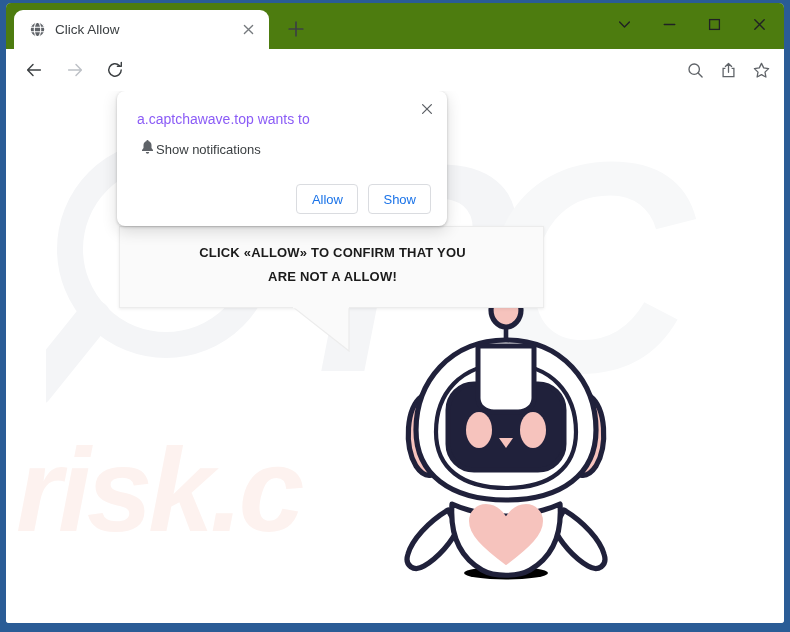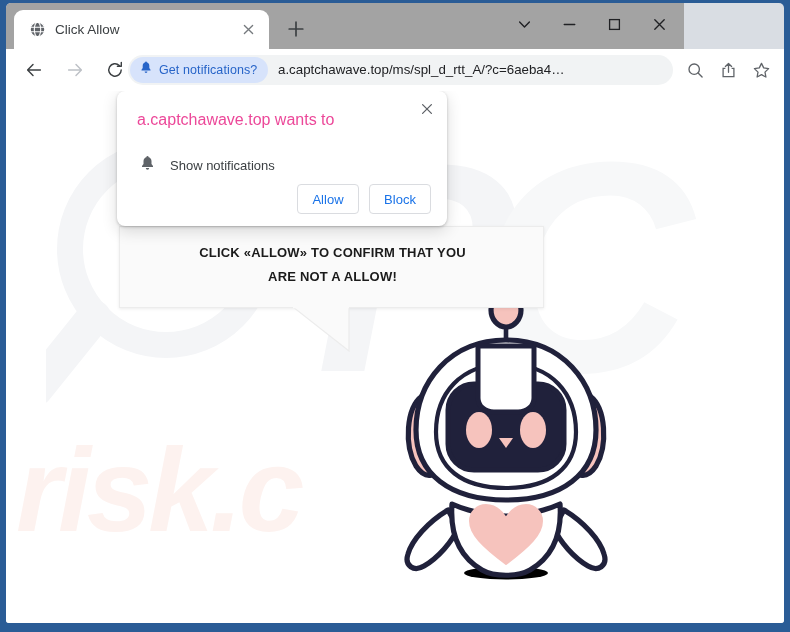--- a/index.html
+++ b/index.html
@@ -32,23 +32,23 @@
     height: 620px;
     background: #d9dde3;
     border-radius: 5px 5px 3px 3px;
     overflow: hidden;
   }
 
   
   .tabstrip {
     position: absolute;
     left: 0; top: 0;
-    width: 678px;
+    width: 778px;
     height: 46px;
-    background: #a3a3a3;
+    background: #4d7c0f;
   }
   .tab {
     position: absolute;
     left: 8px; top: 7px;
     width: 255px;
     height: 39px;
     background: #ffffff;
     border-radius: 9px 9px 0 0;
     box-sizing: border-box;
   }
@@ -205,31 +205,29 @@
   }
   .pp-close {
     position: absolute;
     right: 9px; top: 7px;
     width: 22px; height: 22px;
     display: flex; align-items: center; justify-content: center;
   }
   .pp-title {
     position: absolute;
     left: 20px; top: 20px;
-    font-size: 16px;
-    color: #ec4899;
+    font-size: 14px;
+    color: #8b5cf6;
     white-space: nowrap;
   }
   .pp-row {
     position: absolute;
     left: 22px; top: 48px;
     display: flex;
     align-items: center;
-    gap: 14px;
-    margin-top: 16px;
   }
   .pp-row-label {
     font-size: 13px;
     color: #3c4043;
   }
   .pp-actions {
     position: absolute;
     right: 16px; bottom: 12px;
     display: flex;
     gap: 10px;
@@ -352,33 +350,20 @@
           <path d="M3.6 10H16M11 4.6L16.4 10 11 15.4" stroke="#bdc1c6" stroke-width="1.45" fill="none" stroke-linecap="round" stroke-linejoin="round"></path>
         </svg>
       </span>
       <span class="navbtn nav-reload">
         <svg width="20" height="20" viewBox="0 0 20 20">
           <path d="M16.2 10a6.2 6.2 0 1 1-1.9-4.5" stroke="#3c4043" stroke-width="1.45" fill="none" stroke-linecap="round"></path>
           <path d="M16.3 2.4v3.9h-3.9" stroke="#3c4043" stroke-width="1.45" fill="none" stroke-linecap="round" stroke-linejoin="round"></path>
         </svg>
       </span>
 
-      <div class="omnibox">
-        <div class="notif-chip">
-          <span>
-            <svg width="14" height="14" viewBox="0 0 14 14">
-              <path d="M7 1.3c-1.9 0-3.3 1.5-3.3 3.4v2.4L2.5 8.8v.8h9v-.8l-1.2-1.7V4.7c0-1.9-1.4-3.4-3.3-3.4z" fill="#2764c8"></path>
-              <path d="M5.6 10.6a1.4 1.4 0 0 0 2.8 0z" fill="#2764c8"></path>
-              <circle cx="7" cy="1.4" r="0.9" fill="#2764c8"></circle>
-            </svg>
-          </span>
-          <span class="notif-chip-label">Get notifications?</span>
-        </div>
-        <div class="url-text">a.captchawave.top/ms/spl_d_rtt_A/?c=6aeba4…</div>
-      </div>
 
       <span class="tbicon tb-zoom">
         <svg width="19" height="19" viewBox="0 0 19 19">
           <circle cx="8.2" cy="8.2" r="5.2" fill="none" stroke="#5f6368" stroke-width="1.35"></circle>
           <path d="M12.1 12.1l4 4" stroke="#5f6368" stroke-width="1.35" stroke-linecap="round"></path>
         </svg>
       </span>
       <span class="tbicon tb-share">
         <svg width="19" height="19" viewBox="0 0 19 19">
           <path d="M5.8 7.4H4.1v8.2h10.8V7.4h-1.7" fill="none" stroke="#5f6368" stroke-width="1.3" stroke-linecap="round"></path>
@@ -479,19 +464,19 @@
             <svg width="17" height="17" viewBox="0 0 17 17">
               <path d="M8.5 2c-2.3 0-4 1.8-4 4.1v2.9l-1.5 2v1h11v-1l-1.5-2V6.1C12.5 3.8 10.8 2 8.5 2z" fill="#5f6368"></path>
               <path d="M6.8 13a1.7 1.7 0 0 0 3.4 0z" fill="#5f6368"></path>
               <circle cx="8.5" cy="2" r="1.1" fill="#5f6368"></circle>
             </svg>
           </span>
           <span class="pp-row-label">Show notifications</span>
         </div>
         <div class="pp-actions">
           <div class="pp-btn">Allow</div>
-          <div class="pp-btn">Block</div>
+          <div class="pp-btn">Show</div>
         </div>
       </div>
 
     </div>
   </div>
 </div>
 
 </body></html>

